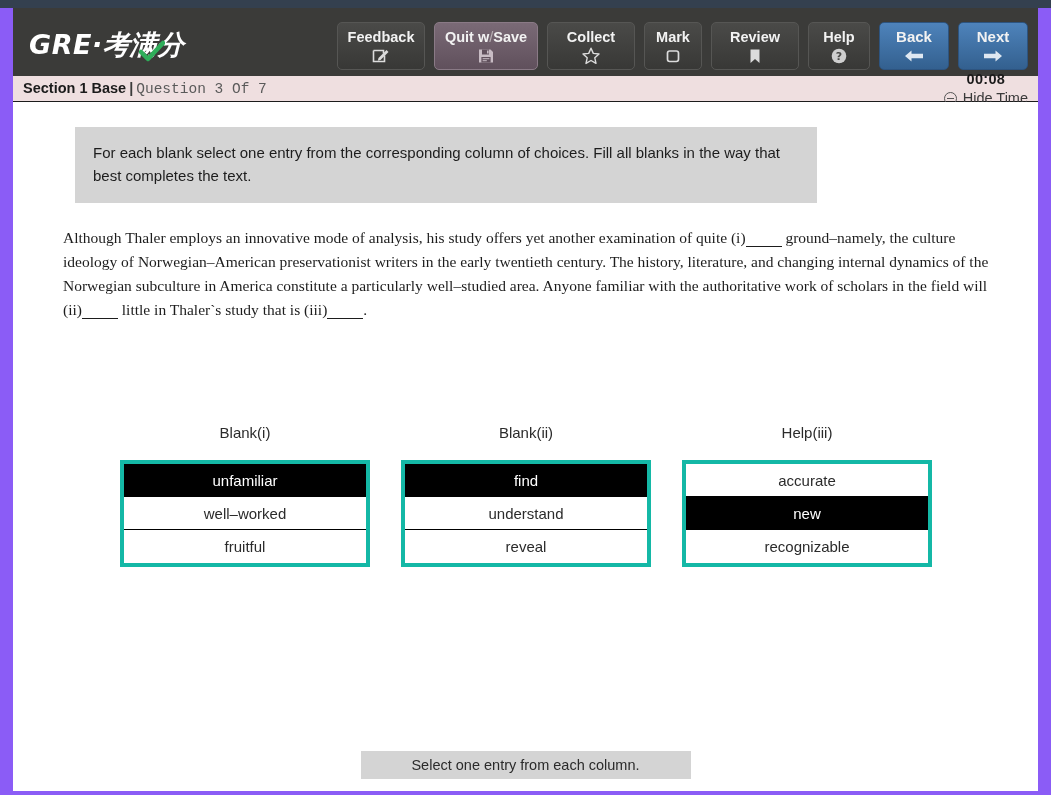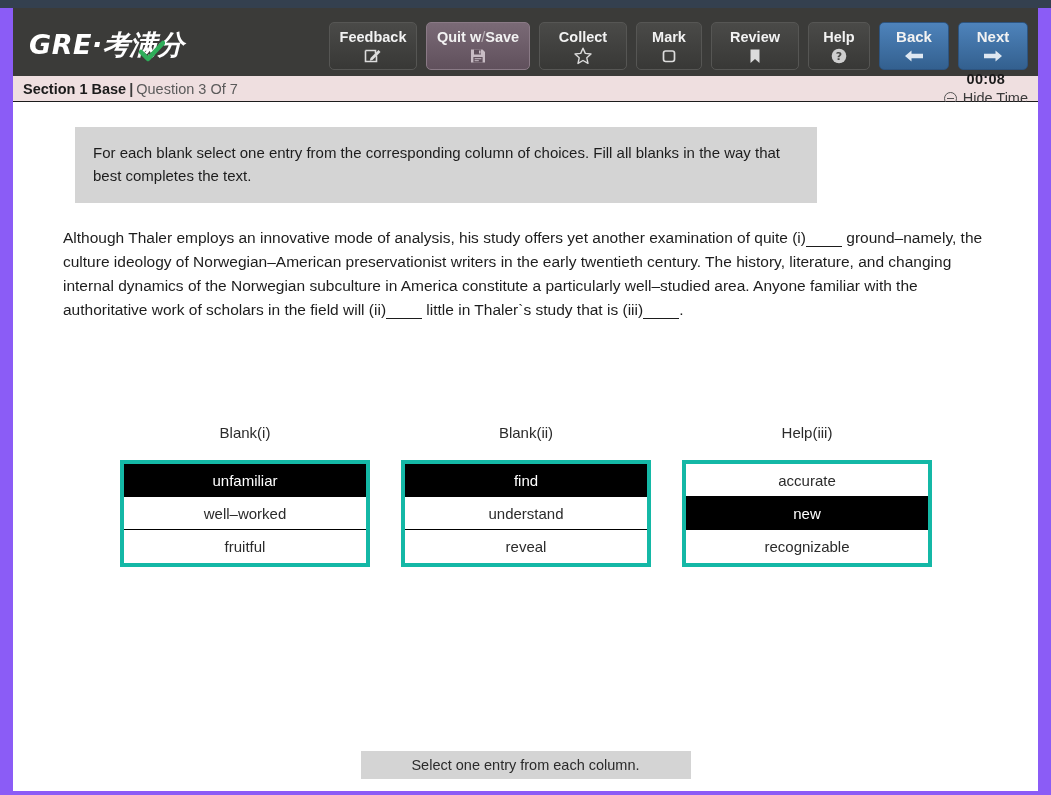--- a/index.html
+++ b/index.html
@@ -118,21 +118,21 @@
     color: #2b2b2b;
   }
   .section-left {
     position: absolute;
     left: 10px;
     font-size: 14.5px;
     white-space: nowrap;
   }
   .section-left b { font-weight: bold; color: #1b1b1b; }
   .section-left .sep { color: #3b3b3b; font-weight: bold; padding: 0 3px; }
-  .section-left .qtxt { color: #5a5a5a; }
+  .section-left .qtxt { color: #5a5a5a; font-family: Liberation Mono, monospace; }
 
   .section-right {
     position: absolute;
     right: 10px;
     display: flex;
     align-items: center;
     gap: 3px;
     font-size: 14.5px;
     white-space: nowrap;
     flex-direction: column;
@@ -181,20 +181,21 @@
   }
 
   .passage {
     position: absolute;
     left: 50px;
     top: 124px;
     width: 930px;
     font-size: 15.5px;
     line-height: 24px;
     color: #1d1d1d;
+    font-family: Liberation Serif, serif;
   }
   .blank-ul { border-bottom: 1px solid #1d1d1d; padding: 0 18px; }
 
   
   .columns {
     position: absolute;
     left: 0;
     top: 322px;
     width: 100%;
     display: flex;
@@ -287,21 +288,21 @@
 
       <div class="tbtn">
         <span class="tlabel">Collect</span>
         <span class="ticon">
           <svg width="20" height="20" viewBox="0 0 20 20">
             <path d="M10 2.2 L12.3 7.4 L18 8 L13.8 11.8 L15 17.4 L10 14.5 L5 17.4 L6.2 11.8 L2 8 L7.7 7.4 Z" stroke="#dcdcdc" stroke-width="1.4" fill="none" stroke-linejoin="round"></path>
           </svg>
         </span>
       </div>
 
-      <div class="tbtn" style="width:66px">
+      <div class="tbtn" style="width:58px">
         <span class="tlabel">Mark</span>
         <span class="ticon">
           <svg width="20" height="20" viewBox="0 0 20 20">
             <rect x="4.5" y="5" width="11" height="10.5" rx="2.2" stroke="#dcdcdc" stroke-width="1.7" fill="none"></rect>
           </svg>
         </span>
       </div>
 
       <div class="tbtn">
         <span class="tlabel">Review</span>

